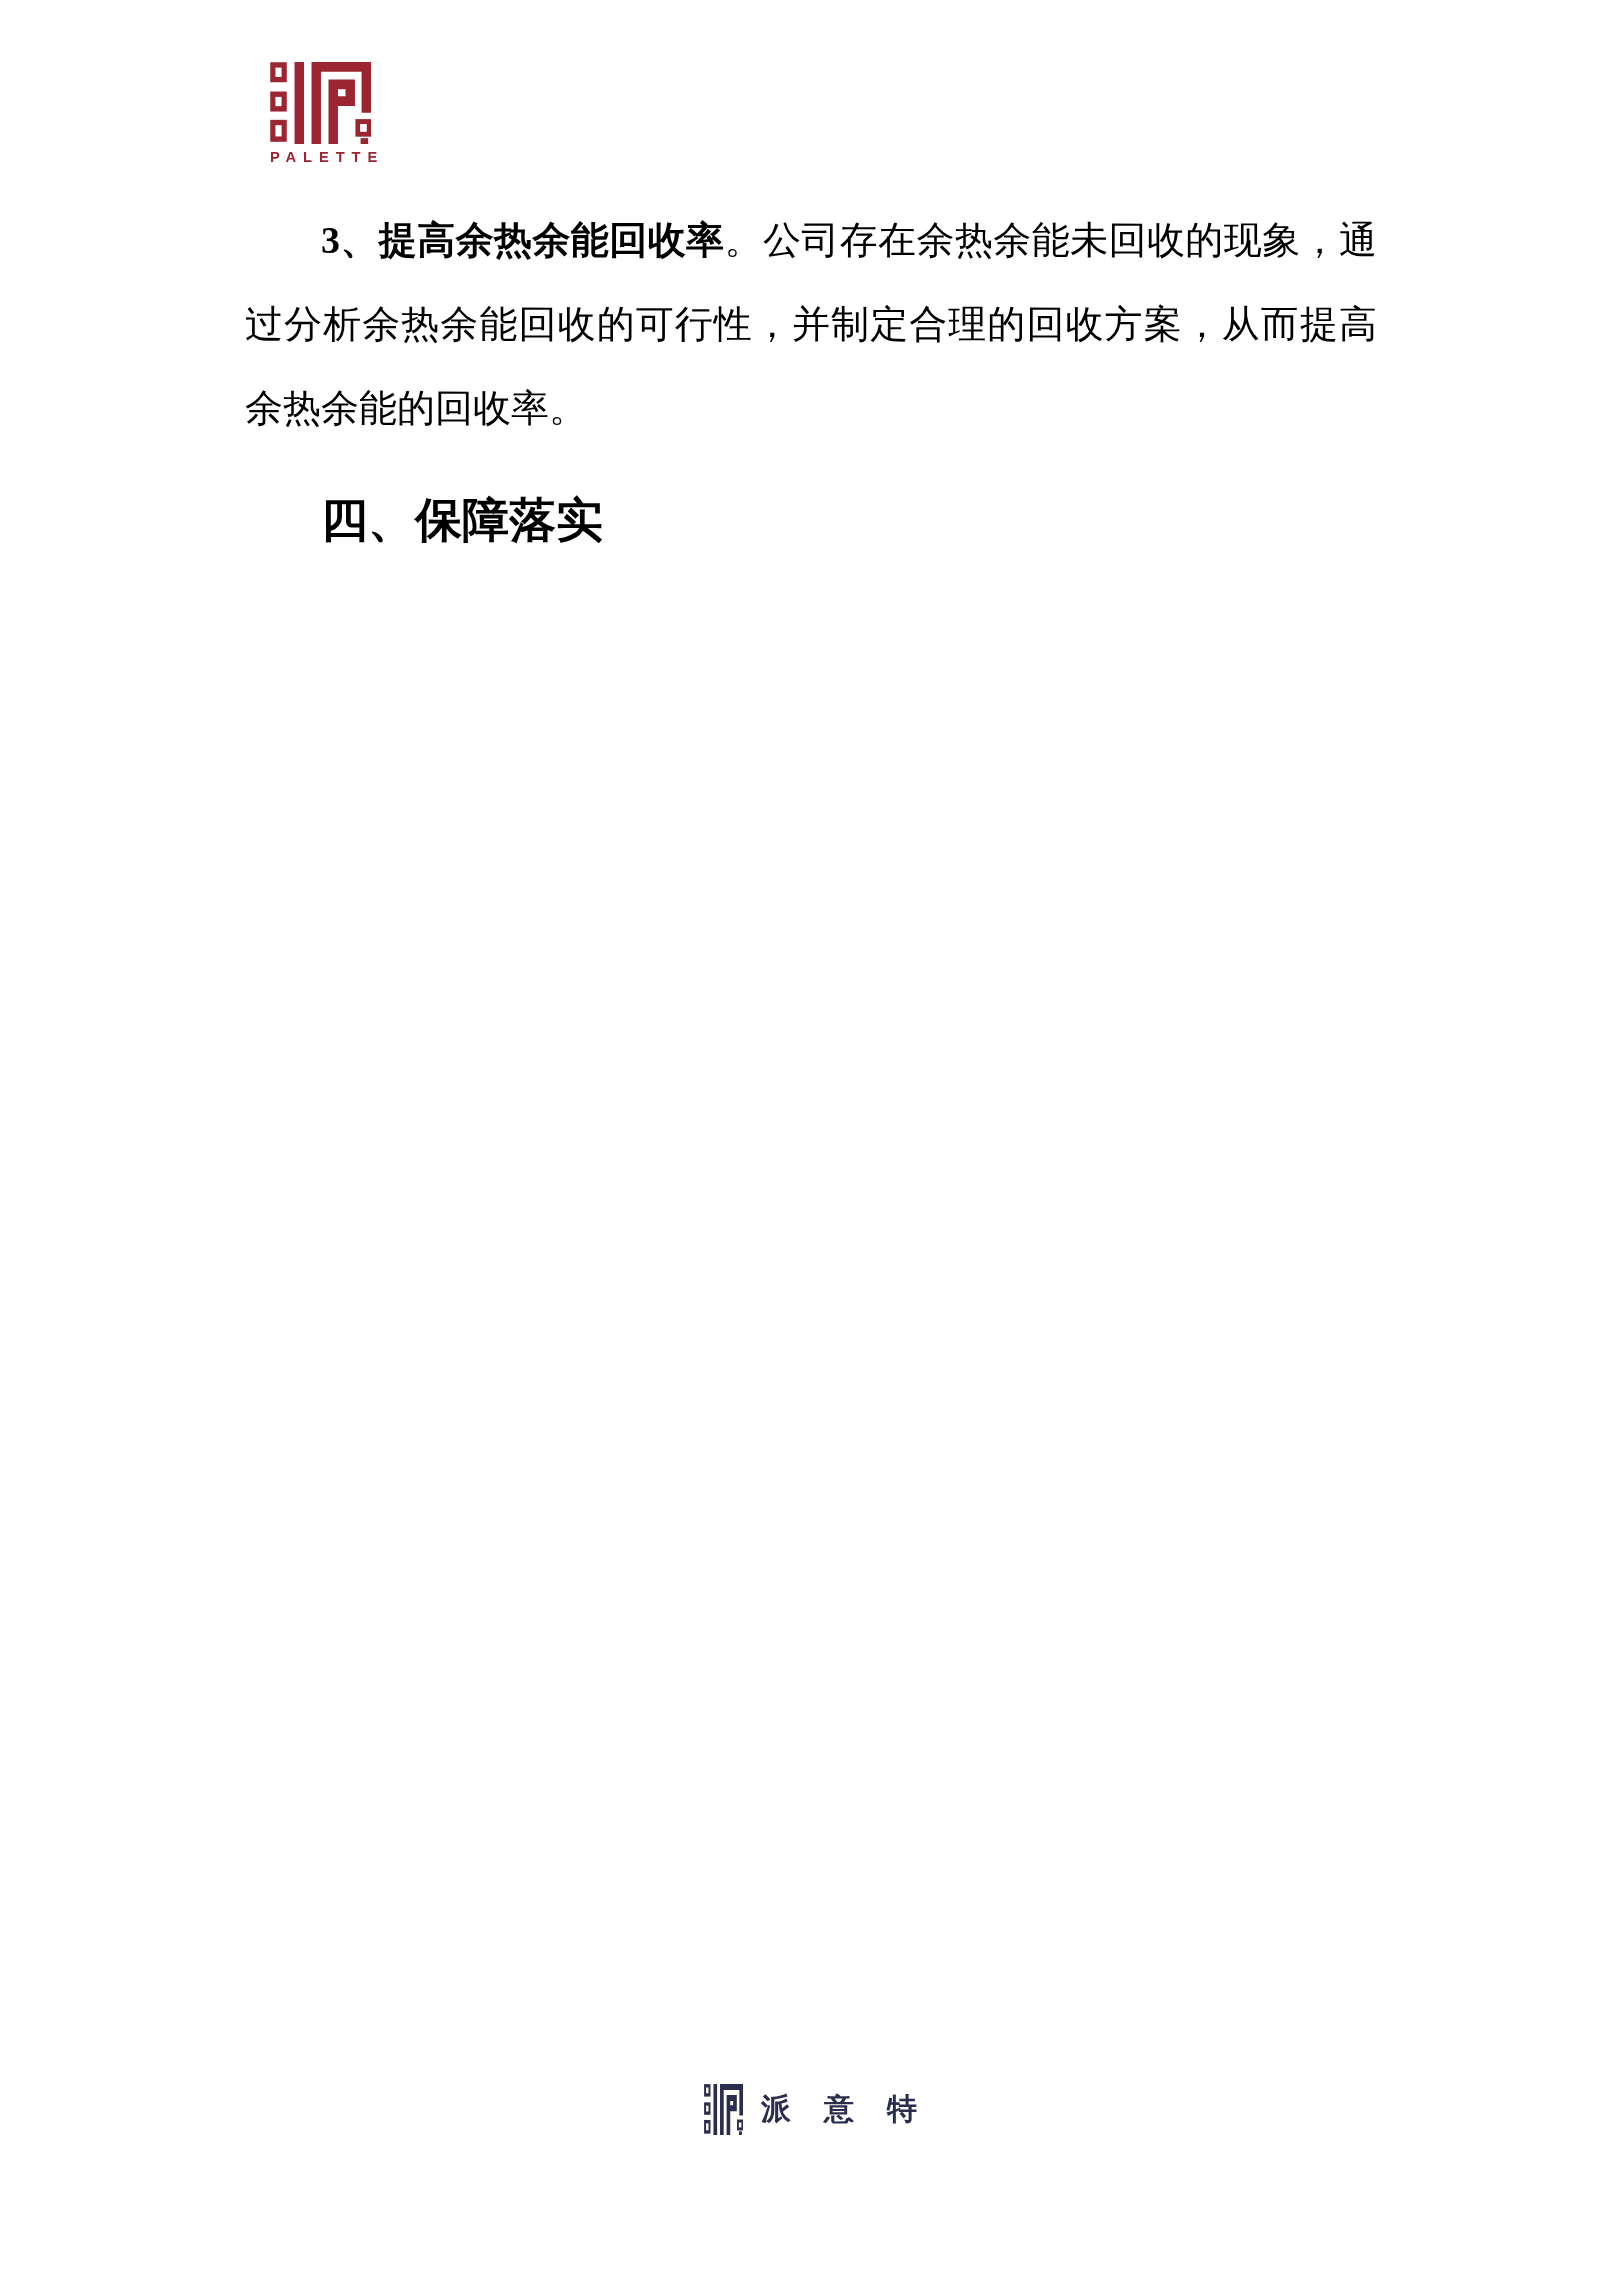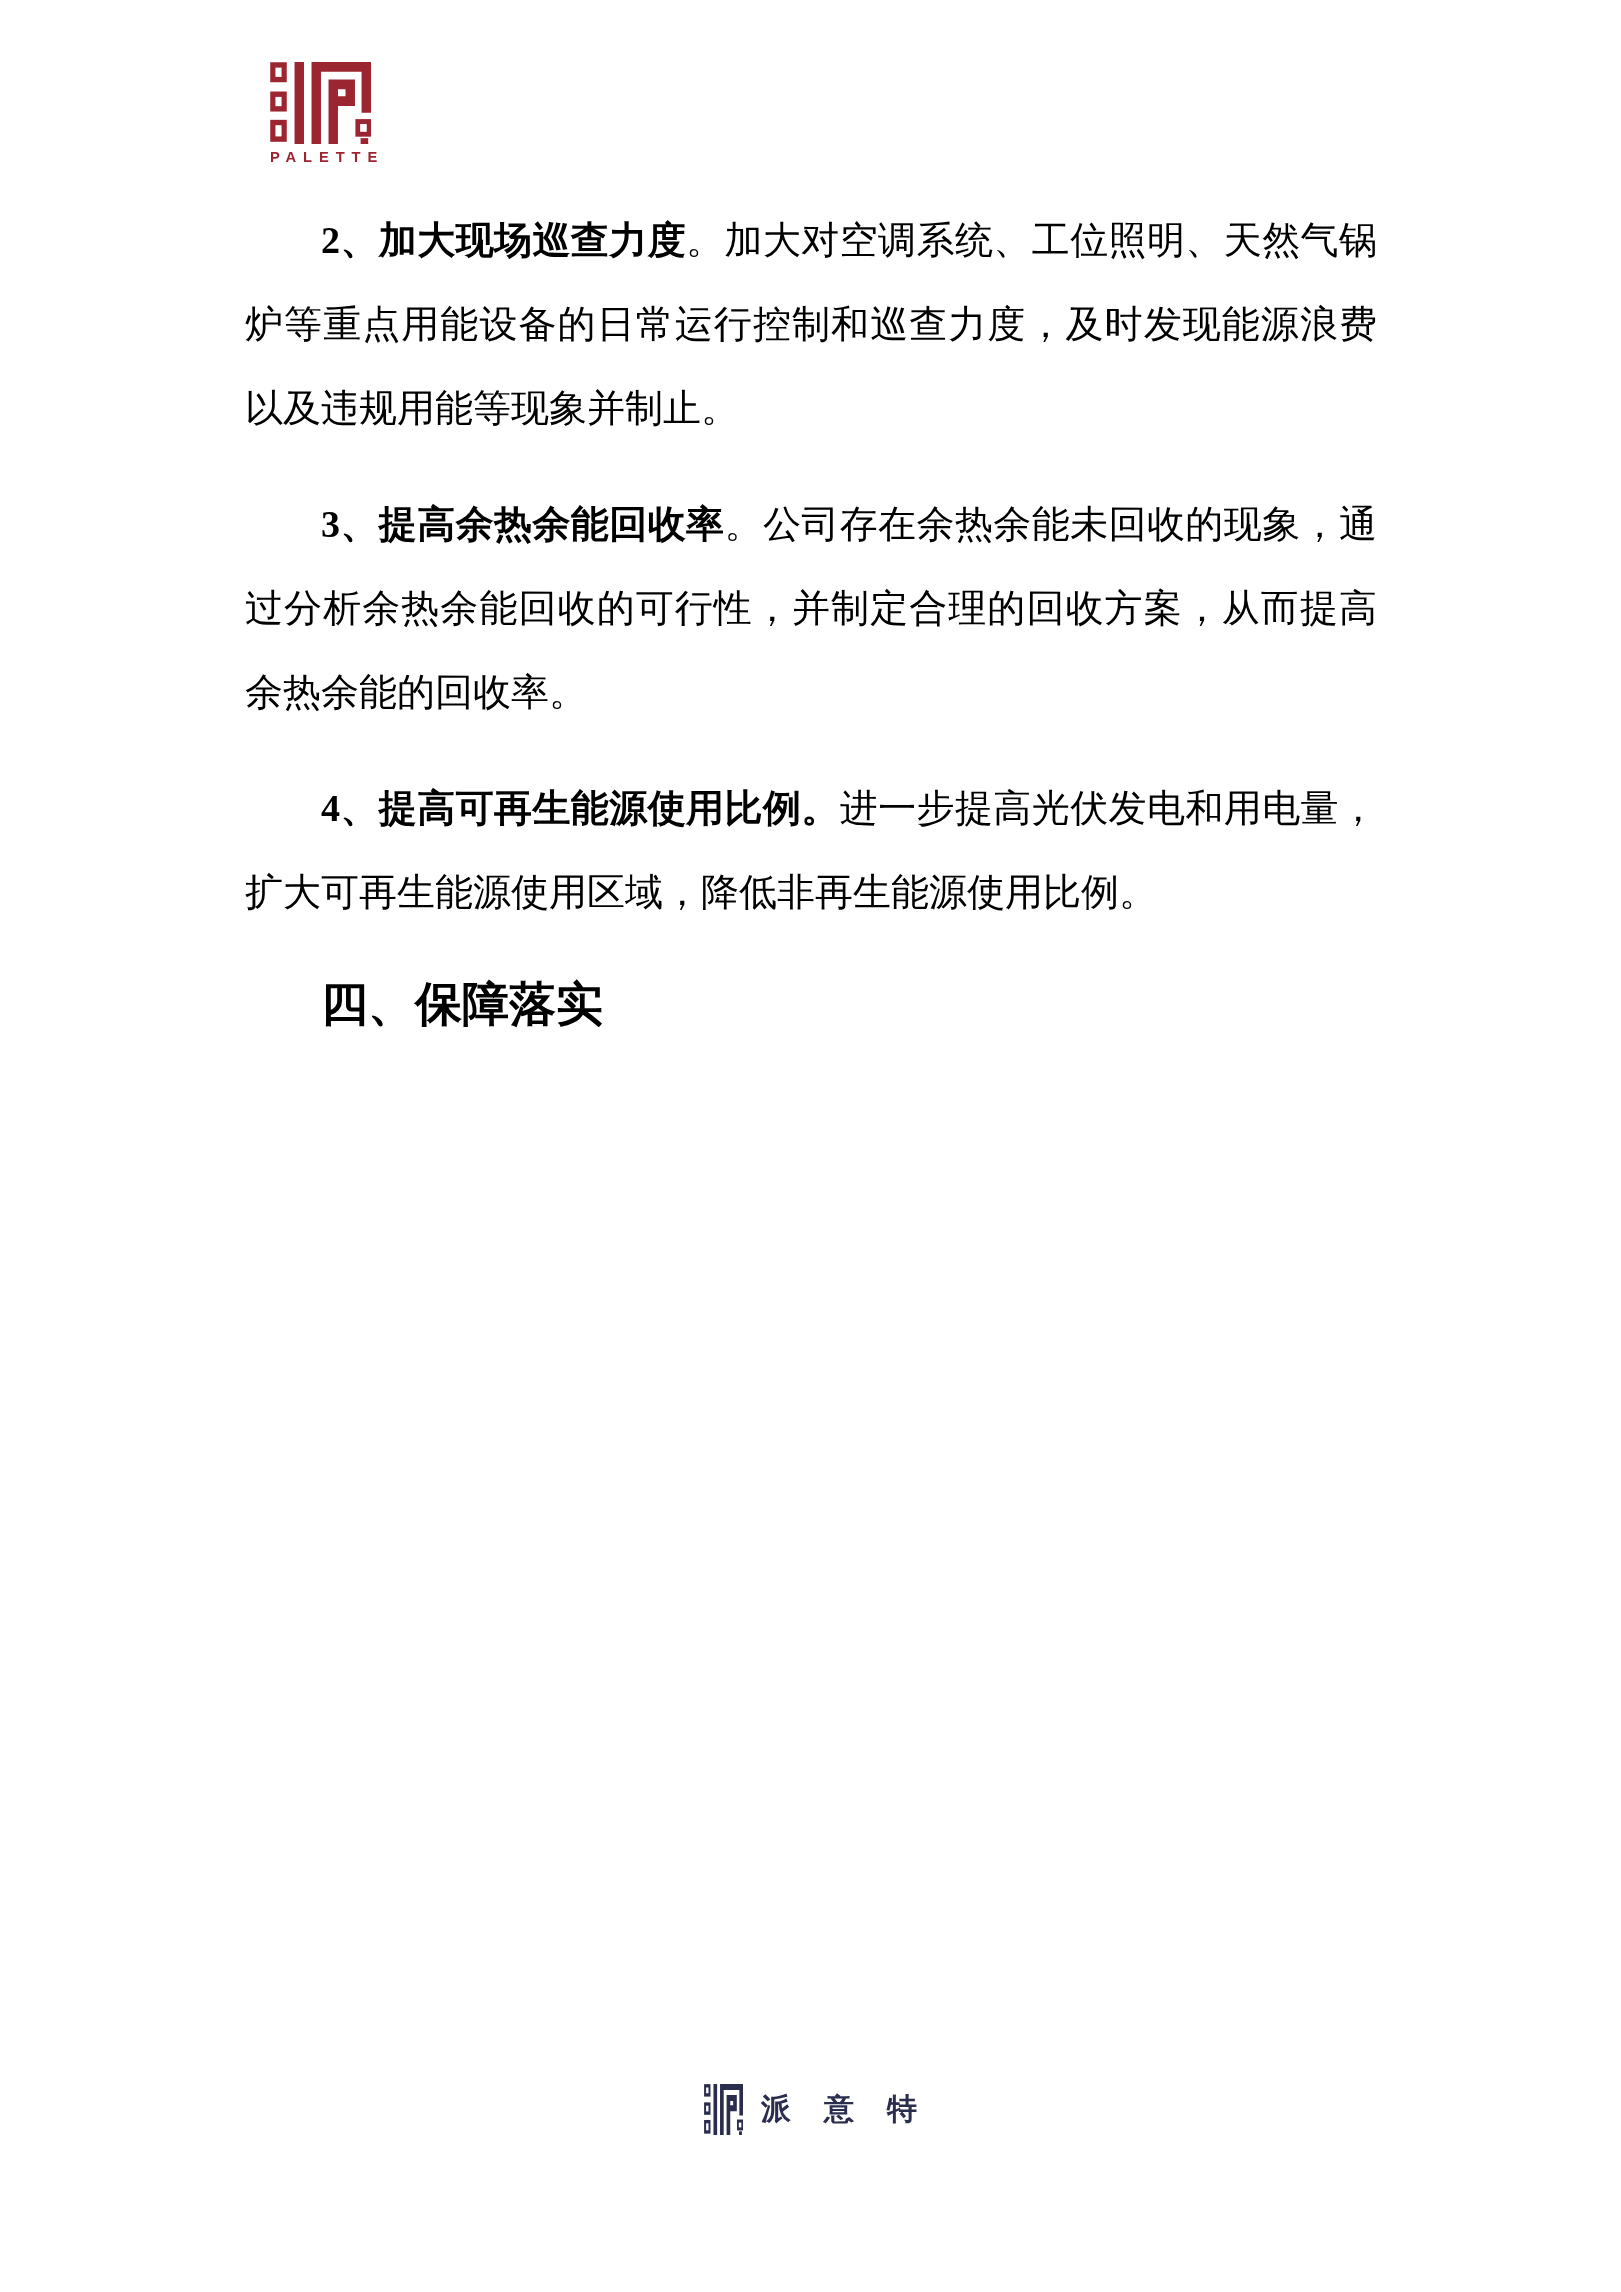--- a/index.html
+++ b/index.html
@@ -99,25 +99,23 @@
       <path d="M49,84 V5 H102 V52" stroke-width="10"></path>
       <path d="M67,84 V23 H85 V40 H62" stroke-width="10"></path>
       <rect x="93" y="61" width="12" height="13" stroke-width="5"></rect>
       <rect x="96" y="78" width="8" height="6" fill="#9c2532" stroke="none"></rect>
     </svg>
     <div class="brand-word">PALETTE</div>
   </div>
 
   <main class="doc">
 
-    <p class="num-para"><b>2、加大现场巡查力度</b><span>。加大对空调系统、工位照明、天然气锅炉等重点用能设备的日常运行控制和巡查力度，及时发现能源浪费以及违规用能等现象并制止。</span></p>
 
     <p class="num-para"><b>3、提高余热余能回收率</b><span>。公司存在余热余能未回收的现象，通过分析余热余能回收的可行性，并制定合理的回收方案，从而提高余热余能的回收率。</span></p>
 
-    <p class="num-para"><b>4、提高可再生能源使用比例。</b><span>进一步提高光伏发电和用电量，扩大可再生能源使用区域，降低非再生能源使用比例。</span></p>
 
     <h2 class="sec-heading">四、保障落实</h2>
 
 
   </main>
 
   <footer class="brand-footer">
     <svg width="39" height="51" viewBox="0 0 107 84" preserveAspectRatio="none" fill="none" stroke="#2b2d4e">
       <rect x="3" y="3" width="12" height="15" stroke-width="5.5"></rect>
       <rect x="3" y="33" width="12" height="15" stroke-width="5.5"></rect>

